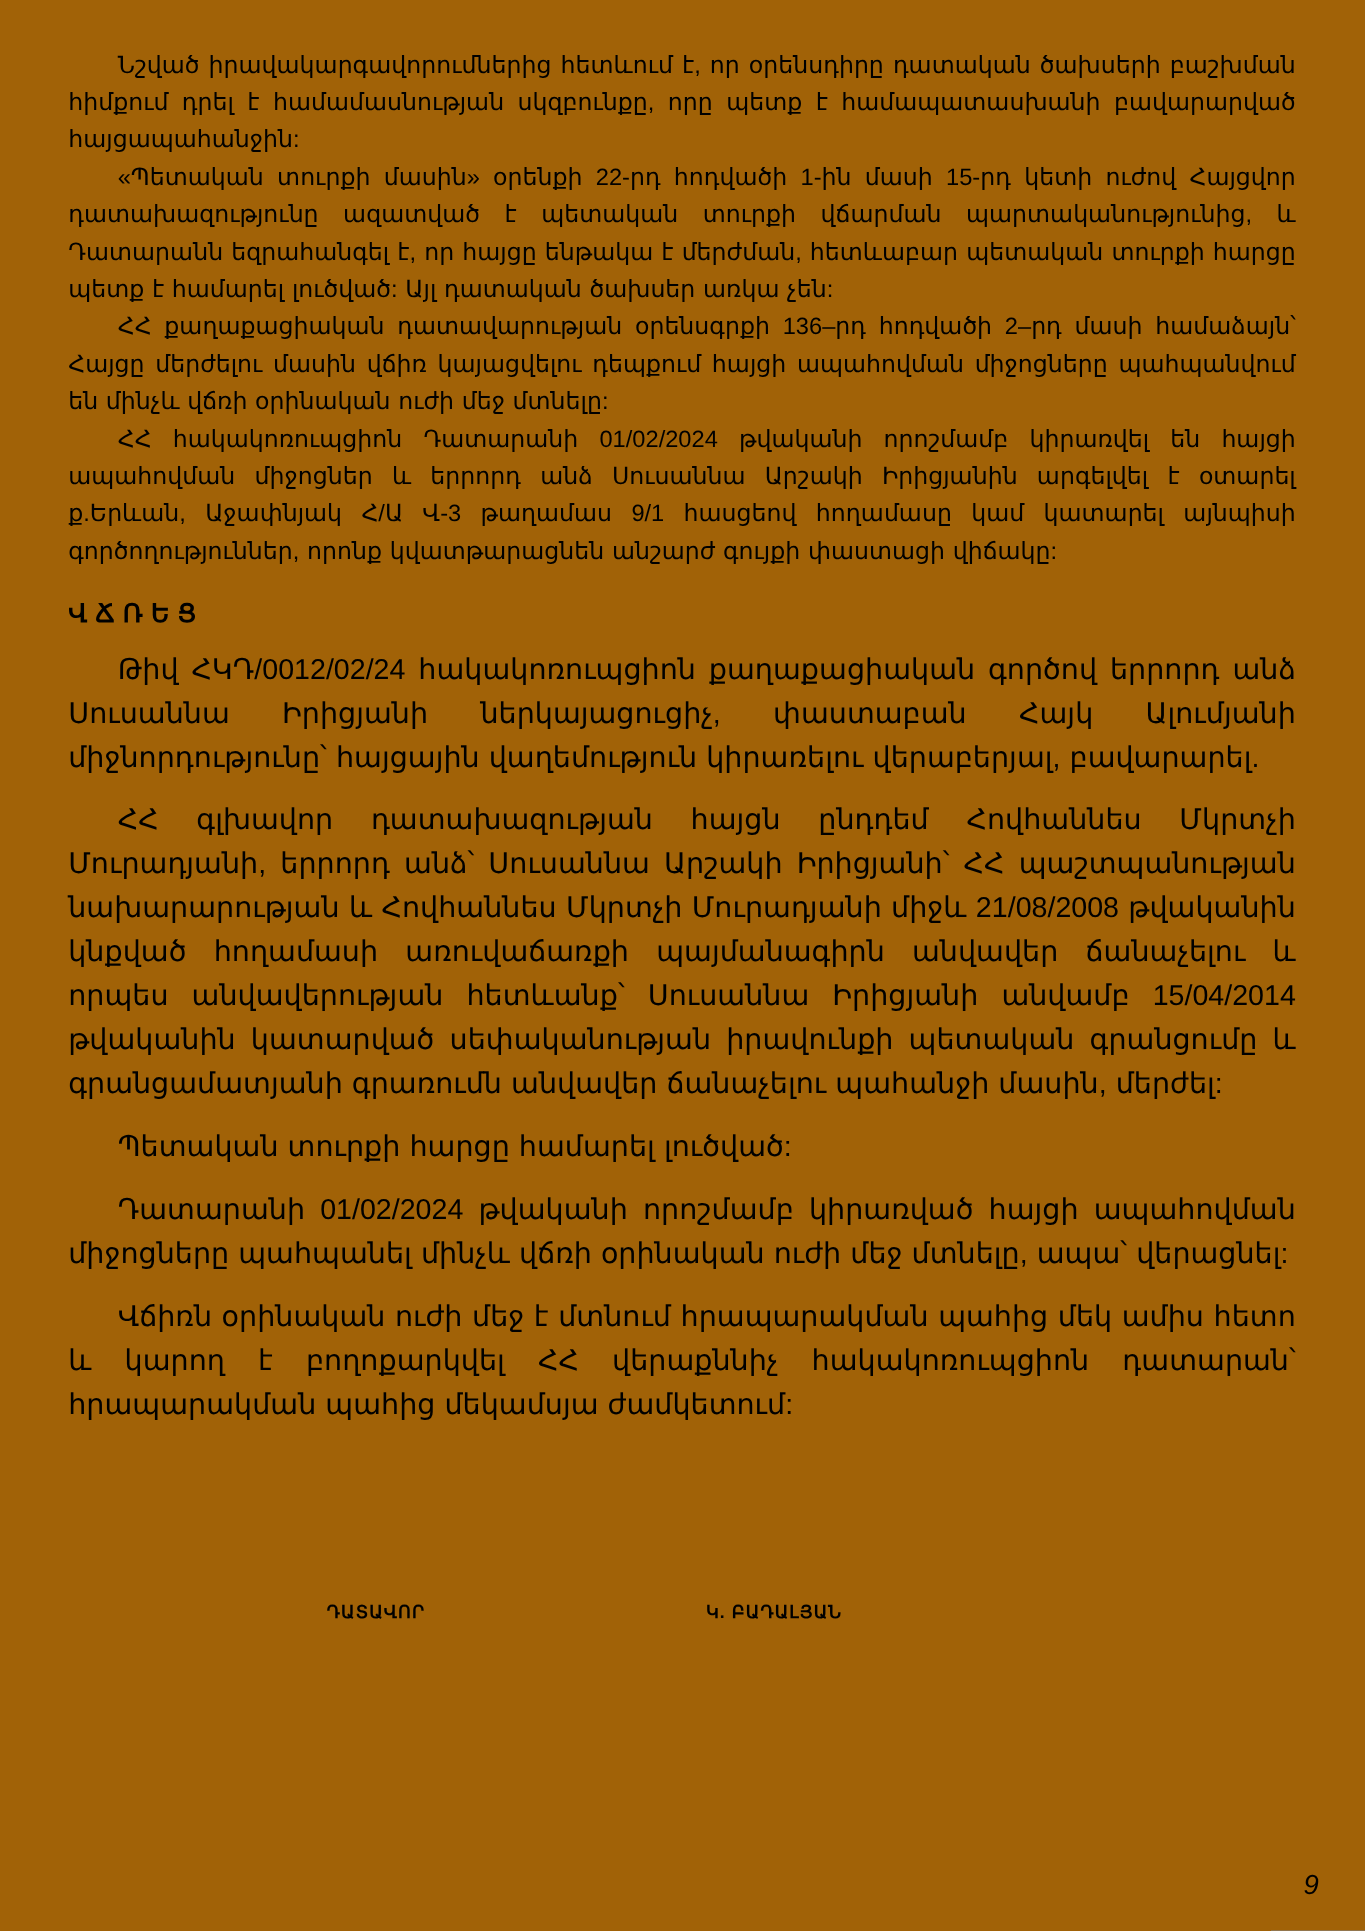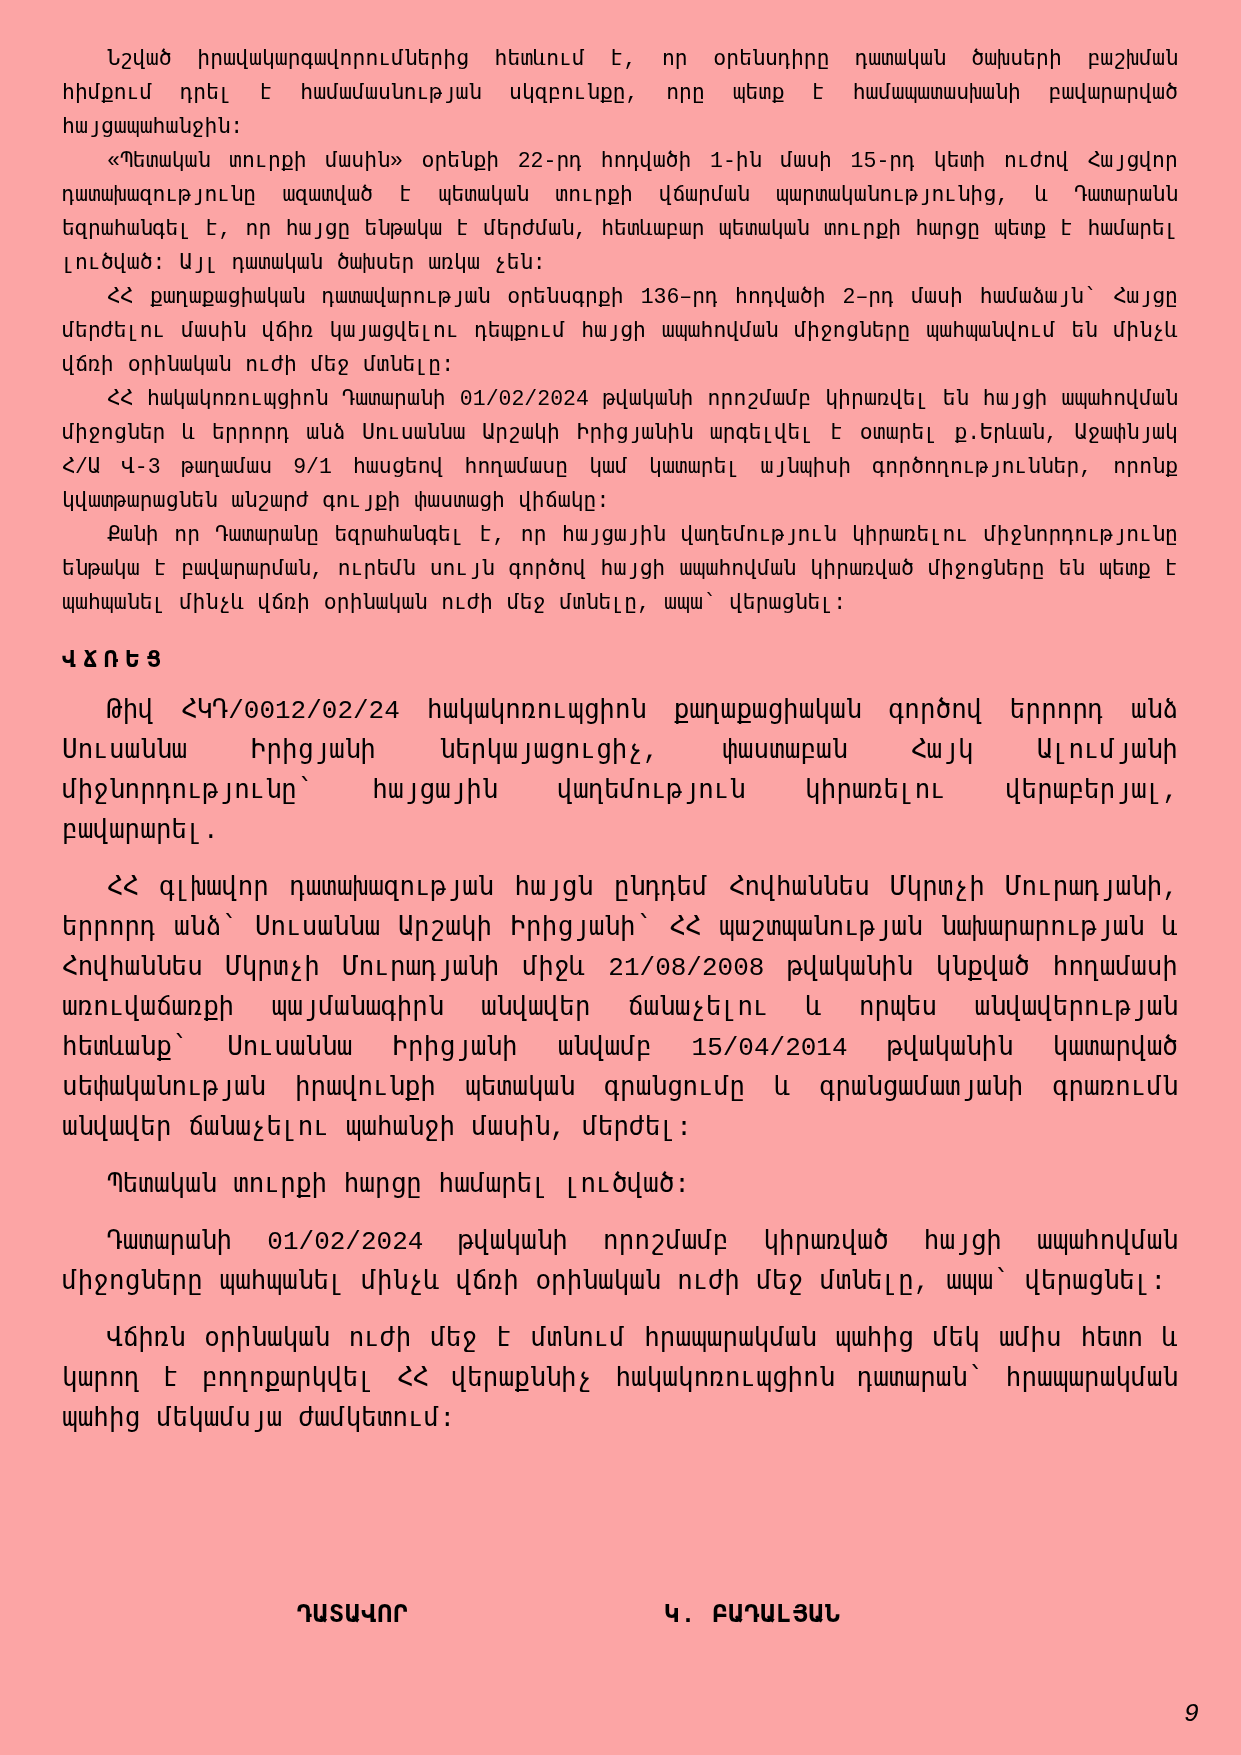--- a/index.html
+++ b/index.html
@@ -2,23 +2,23 @@
 <html><head>
 <meta charset="utf-8">
 <style>
   * { margin: 0; padding: 0; box-sizing: border-box; }
   html, body { background: #888; }
   .page {
     position: relative;
     width: 1241px;
     height: 1755px;
     margin: 0 auto;
-    background: #fca5a5;
+    background: #a16207;
     color: #000000;
-    font-family: Liberation Mono, monospace;
+    font-family: Liberation Sans, sans-serif;
     overflow: hidden;
   }
   .content {
     position: absolute;
     left: 62px;
     top: 42px;
     width: 1116px;
   }
   .body-para {
     font-size: 21.5px;
@@ -43,21 +43,21 @@
     text-align: justify;
     text-align-last: left;
     text-indent: 45px;
     word-spacing: 1px;
     margin-top: 17px;
   }
   .signature-row {
     display: flex;
     align-items: baseline;
     margin-top: 160px;
-    font-size: 25px;
+    font-size: 16px;
     font-weight: bold;
     letter-spacing: 1px;
     white-space: nowrap;
   }
   .judge-label { margin-left: 235px; }
   .judge-name  { margin-left: 255px; }
   .page-number {
     position: absolute;
     right: 42px;
     bottom: 26px;
@@ -68,21 +68,20 @@
 </head>
 <body>
 
 <div class="page">
   <div class="content">
 
     <p class="body-para">Նշված իրավակարգավորումներից հետևում է, որ օրենսդիրը դատական ծախսերի բաշխման հիմքում դրել է համամասնության սկզբունքը, որը պետք է համապատասխանի բավարարված հայցապահանջին:</p>
     <p class="body-para">«Պետական տուրքի մասին» օրենքի 22-րդ հոդվածի 1-ին մասի 15-րդ կետի ուժով Հայցվոր դատախազությունը ազատված է պետական տուրքի վճարման պարտականությունից, և Դատարանն եզրահանգել է, որ հայցը ենթակա է մերժման, հետևաբար պետական տուրքի հարցը պետք է համարել լուծված: Այլ դատական ծախսեր առկա չեն:</p>
     <p class="body-para">ՀՀ քաղաքացիական դատավարության օրենսգրքի 136–րդ հոդվածի 2–րդ մասի համաձայն՝ Հայցը մերժելու մասին վճիռ կայացվելու դեպքում հայցի ապահովման միջոցները պահպանվում են մինչև վճռի օրինական ուժի մեջ մտնելը:</p>
     <p class="body-para">ՀՀ հակակոռուպցիոն Դատարանի 01/02/2024 թվականի որոշմամբ կիրառվել են հայցի ապահովման միջոցներ և երրորդ անձ Սուսաննա Արշակի Իրիցյանին արգելվել է օտարել ք.Երևան, Աջափնյակ Հ/Ա Վ-3 թաղամաս 9/1 հասցեով հողամասը կամ կատարել այնպիսի գործողություններ, որոնք կվատթարացնեն անշարժ գույքի փաստացի վիճակը:</p>
-    <p class="body-para">Քանի որ Դատարանը եզրահանգել է, որ հայցային վաղեմություն կիրառելու միջնորդությունը ենթակա է բավարարման, ուրեմն սույն գործով հայցի ապահովման կիրառված միջոցները են պետք է պահպանել մինչև վճռի օրինական ուժի մեջ մտնելը, ապա՝ վերացնել:</p>
 
     <div class="verdict-heading">ՎՃՌԵՑ</div>
 
     <p class="verdict-para">Թիվ ՀԿԴ/0012/02/24 հակակոռուպցիոն քաղաքացիական գործով երրորդ անձ Սուսաննա Իրիցյանի ներկայացուցիչ, փաստաբան Հայկ Ալումյանի միջնորդությունը՝ հայցային վաղեմություն կիրառելու վերաբերյալ, բավարարել.</p>
     <p class="verdict-para">ՀՀ գլխավոր դատախազության հայցն ընդդեմ Հովհաննես Մկրտչի Մուրադյանի, երրորդ անձ՝ Սուսաննա Արշակի Իրիցյանի՝ ՀՀ պաշտպանության նախարարության և Հովհաննես Մկրտչի Մուրադյանի միջև 21/08/2008 թվականին կնքված հողամասի առուվաճառքի պայմանագիրն անվավեր ճանաչելու և որպես անվավերության հետևանք՝ Սուսաննա Իրիցյանի անվամբ 15/04/2014 թվականին կատարված սեփականության իրավունքի պետական գրանցումը և գրանցամատյանի գրառումն անվավեր ճանաչելու պահանջի մասին, մերժել:</p>
     <p class="verdict-para">Պետական տուրքի հարցը համարել լուծված:</p>
     <p class="verdict-para">Դատարանի 01/02/2024 թվականի որոշմամբ կիրառված հայցի ապահովման միջոցները պահպանել մինչև վճռի օրինական ուժի մեջ մտնելը, ապա՝ վերացնել:</p>
     <p class="verdict-para">Վճիռն օրինական ուժի մեջ է մտնում հրապարակման պահից մեկ ամիս հետո և կարող է բողոքարկվել ՀՀ վերաքննիչ հակակոռուպցիոն դատարան՝ հրապարակման պահից մեկամսյա ժամկետում:</p>
 
     <div class="signature-row">

